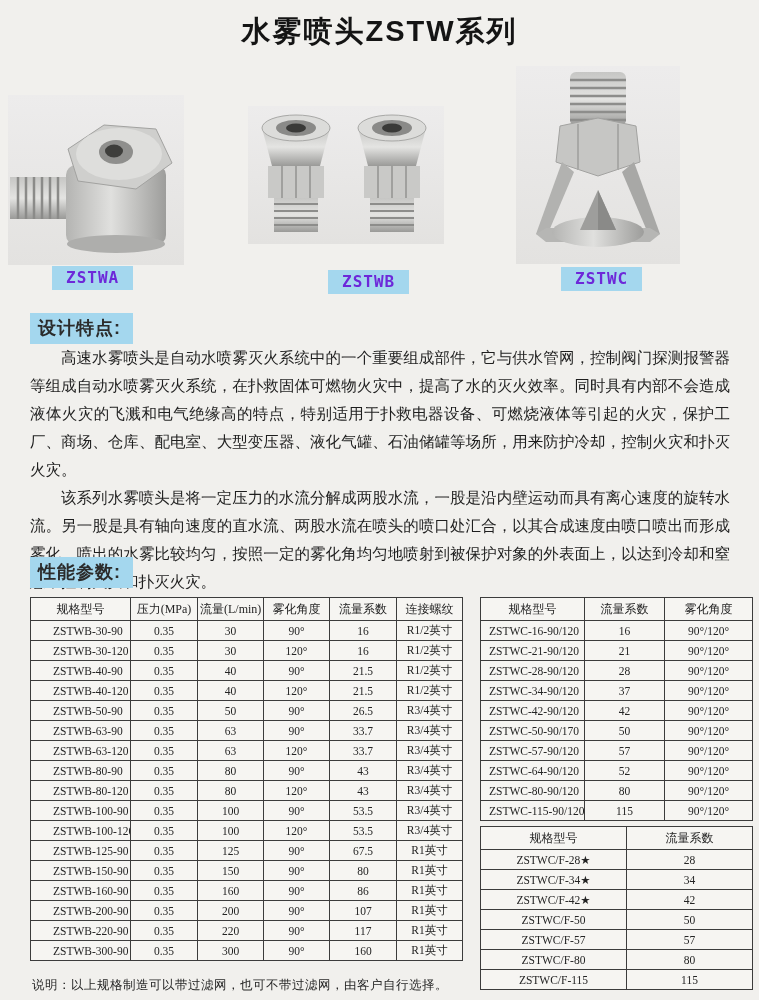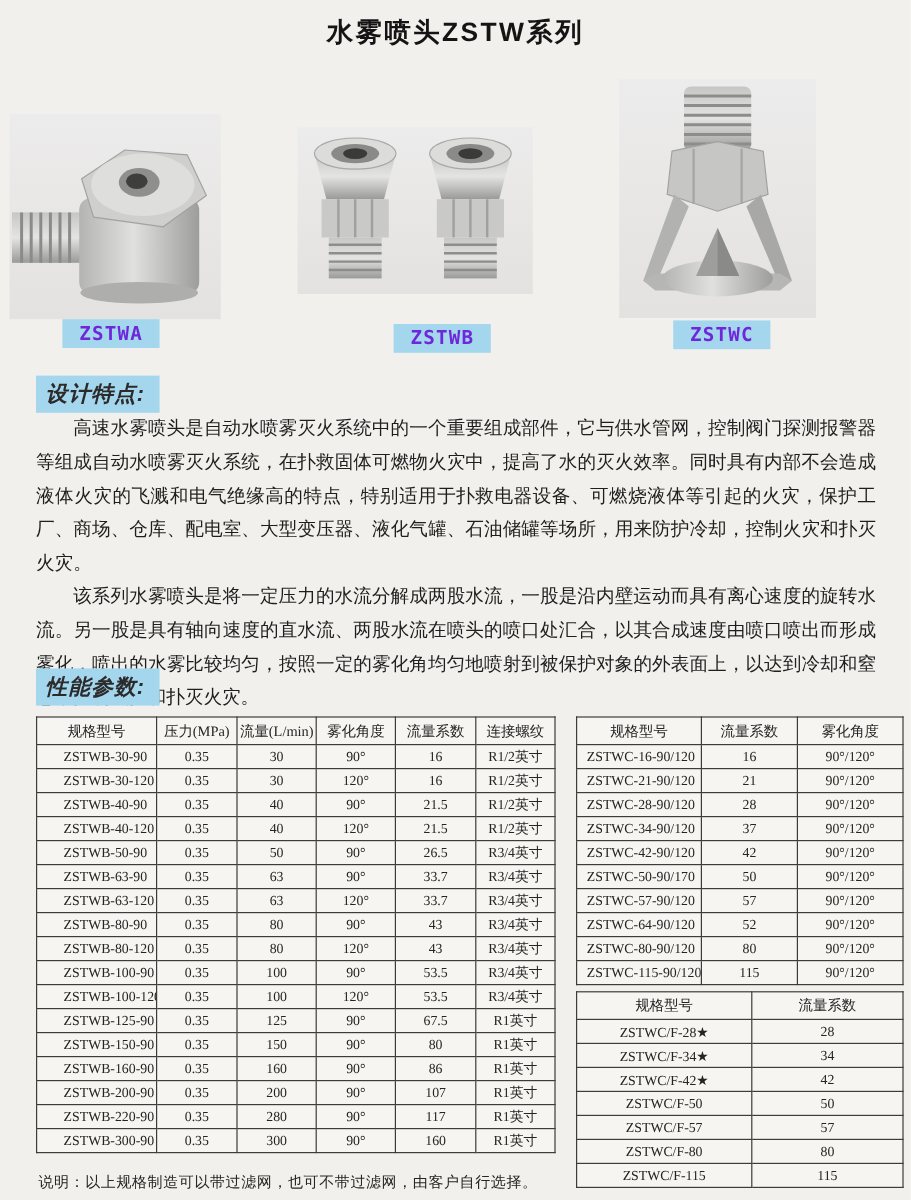--- a/index.html
+++ b/index.html
@@ -5,42 +5,42 @@
   html,body{margin:0;padding:0;}
   .page{
     position:relative; width:759px; height:1000px;
     background:#f1f0ed;
     font-family:"Liberation Serif", serif;
     color:#222; overflow:hidden;
   }
   .title{
     position:absolute; top:12px; left:0; width:100%;
     text-align:center; font-family:"Liberation Sans", sans-serif;
-    font-size:22px; font-weight:bold; letter-spacing:2px; color:#141414;
+    font-size:29px; font-weight:bold; letter-spacing:2px; color:#141414;
   }
   .photo{ position:absolute; background:linear-gradient(#edecec,#e3e2e0); }
   #photoA{ left:8px;  top:95px;  }
   #photoB{ left:248px; top:106px; }
   #photoC{ left:516px; top:66px;  }
   .plabel{
     position:absolute;
     background:#a4d7ee; color:#6d28d9;
     font-family:"DejaVu Sans Mono", monospace;
     font-weight:bold; font-size:16px; letter-spacing:1px;
     padding:2px 14px 3px 14px;
   }
   #labelA{ left:52px;  top:266px; }
   #labelB{ left:328px; top:270px; }
   #labelC{ left:561px; top:267px; }
   .sec-head{
     position:absolute; left:30px;
     background:#a4d7ee; color:#2b2b2b;
     font-family:"Liberation Sans", sans-serif;
     font-weight:bold; font-size:18px;
-    padding:3px 12px 4px 8px; letter-spacing:1px;font-style:italic;
+    padding:3px 12px 4px 8px; letter-spacing:1px;
   }
   #head-design{ top:313px; }
   #head-perf{  top:557px; }
   .body-text{
     position:absolute; left:30px; top:344px; width:700px;
     font-size:15.5px; line-height:28px; text-align:justify;
     color:#1e1e1e;
   }
   .body-text p{ margin:0; text-indent:2em; }
   .ptable{
@@ -284,21 +284,21 @@
           <td>ZSTWB-200-90</td>
           <td>0.35</td>
           <td>200</td>
           <td>90°</td>
           <td>107</td>
           <td>R1英寸</td>
         </tr>
         <tr>
           <td>ZSTWB-220-90</td>
           <td>0.35</td>
-          <td>280</td>
+          <td>220</td>
           <td>90°</td>
           <td>117</td>
           <td>R1英寸</td>
         </tr>
         <tr>
           <td>ZSTWB-300-90</td>
           <td>0.35</td>
           <td>300</td>
           <td>90°</td>
           <td>160</td>

